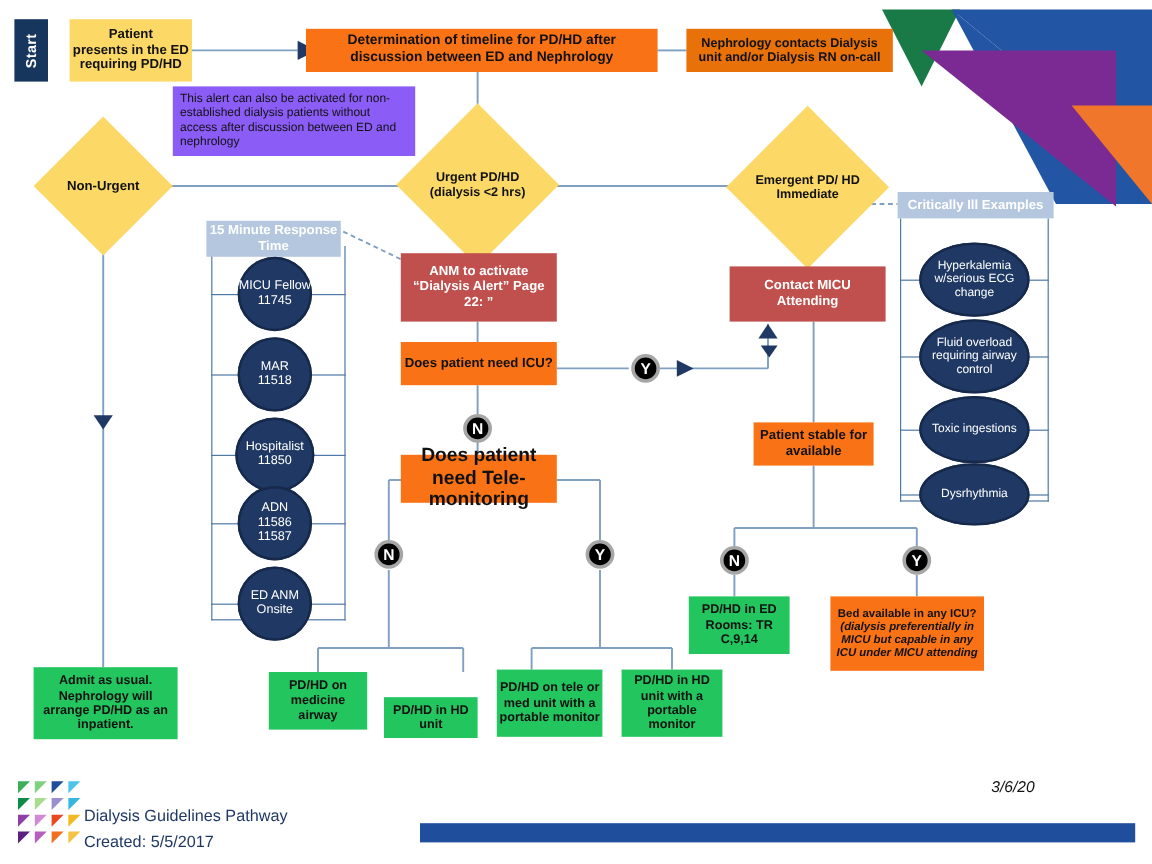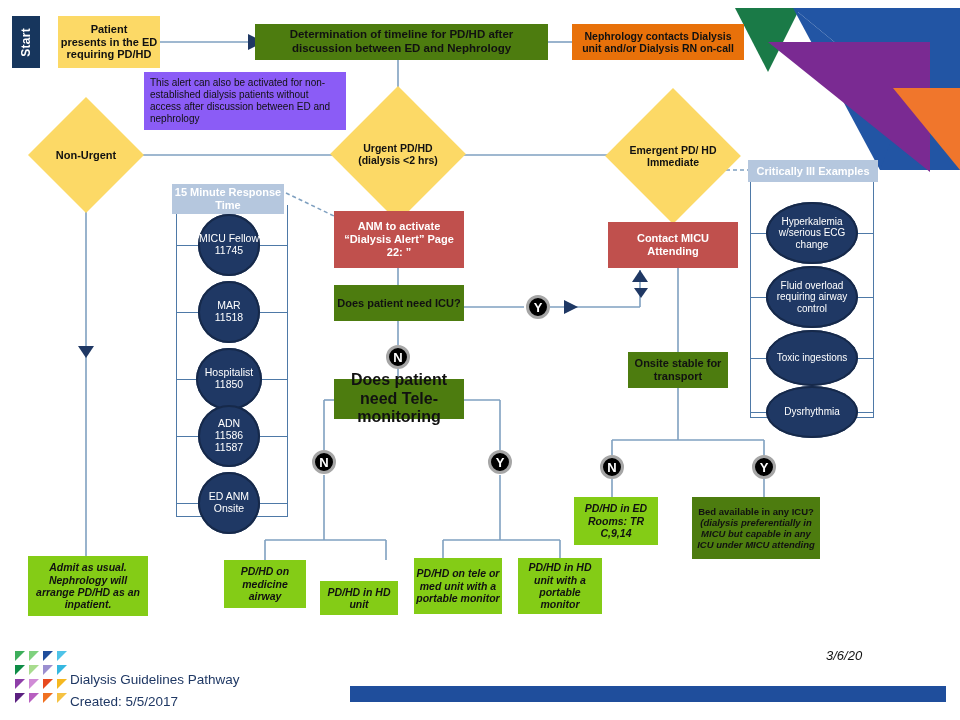--- a/index.html
+++ b/index.html
@@ -4,23 +4,23 @@
 <style>
   html,body{margin:0;padding:0;background:#ffffff;}
   body{width:960px;height:720px;position:relative;overflow:hidden;
        font-family:"Liberation Sans", sans-serif;}
   #canvas{position:absolute;left:0;top:0;width:960px;height:720px;}
   .node{position:absolute;box-sizing:border-box;display:flex;align-items:center;
         justify-content:center;text-align:center;color:#111111;font-weight:bold;
         line-height:1.18;z-index:5;}
   .rect{border:none;}
   .yellowbox{background:#FCD966;}
-  .purplebox{background:#4d7c0f;}
+  .purplebox{background:#f97316;}
   .redbox{background:#C0504D;color:#ffffff;}
-  .greenbox{background:#84cc16;font-style:italic;}
+  .greenbox{background:#22c55e;}
   .orangebox{background:#E8710A;color:#111;font-weight:600;}
   .tanbox{background:#8b5cf6;color:#111;font-weight:500;text-align:left;
           justify-content:flex-start;}
   .bluehdr{background:#B5C7DE;color:#ffffff;font-weight:bold;}
   .startbox{background:#17365D;color:#ffffff;font-weight:bold;}
   .startlabel{writing-mode:vertical-rl;transform:rotate(180deg);letter-spacing:.3px;}
   .diamond{position:absolute;z-index:5;}
   .diamond .dshape{position:absolute;left:0;top:0;width:100%;height:100%;
         background:#FCD966;transform:rotate(45deg);}
   .diamond .dtext{position:absolute;left:0;top:0;width:100%;height:100%;
@@ -212,21 +212,21 @@
 
   <div class="node rect purplebox" style="left:334px;top:379px;width:130px;height:40px;font-size:16px;padding:2px;">
     <span>Does patient need Tele-monitoring</span>
   </div>
 
   <div class="node rect redbox" style="left:608px;top:222px;width:130px;height:46px;font-size:11px;padding:2px;">
     <span>Contact MICU Attending</span>
   </div>
 
   <div class="node rect purplebox" style="left:628px;top:352px;width:100px;height:36px;font-size:11px;padding:2px;">
-    <span>Onsite stable for transport</span>
+    <span>Patient stable for available</span>
   </div>
 
   <div class="node rect greenbox" style="left:28px;top:556px;width:120px;height:60px;font-size:10.5px;padding:2px;">
     <span>Admit as usual. Nephrology will arrange PD/HD as an inpatient.</span>
   </div>
   <div class="node rect greenbox" style="left:224px;top:560px;width:82px;height:48px;font-size:10.5px;padding:2px;">
     <span>PD/HD on medicine airway</span>
   </div>
   <div class="node rect greenbox" style="left:320px;top:560px;width:78px;height:34px;font-size:10.5px;padding:2px;margin-top:21px;">
     <span>PD/HD in HD unit</span>

